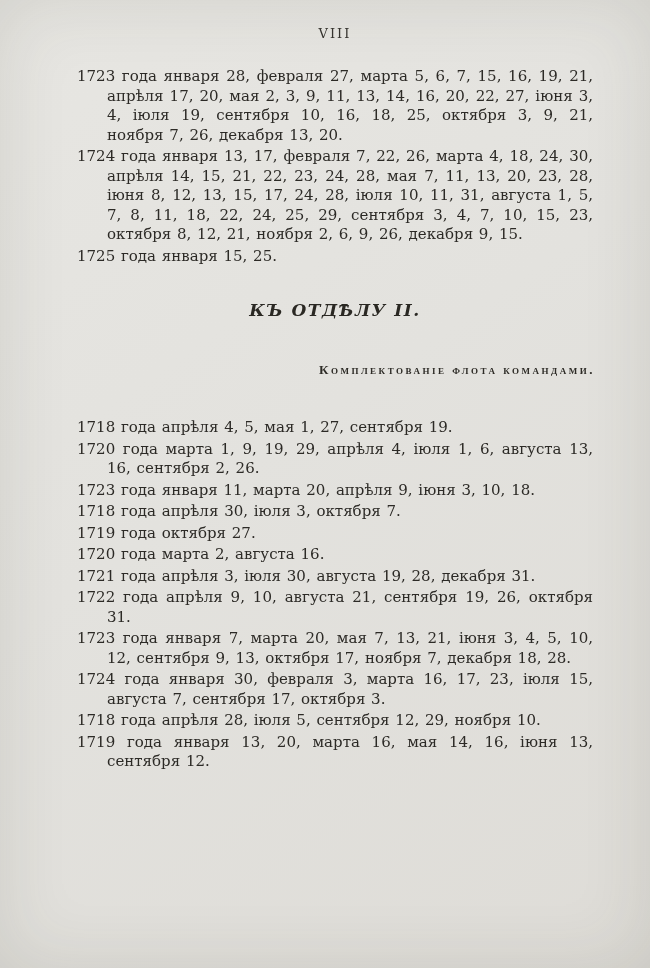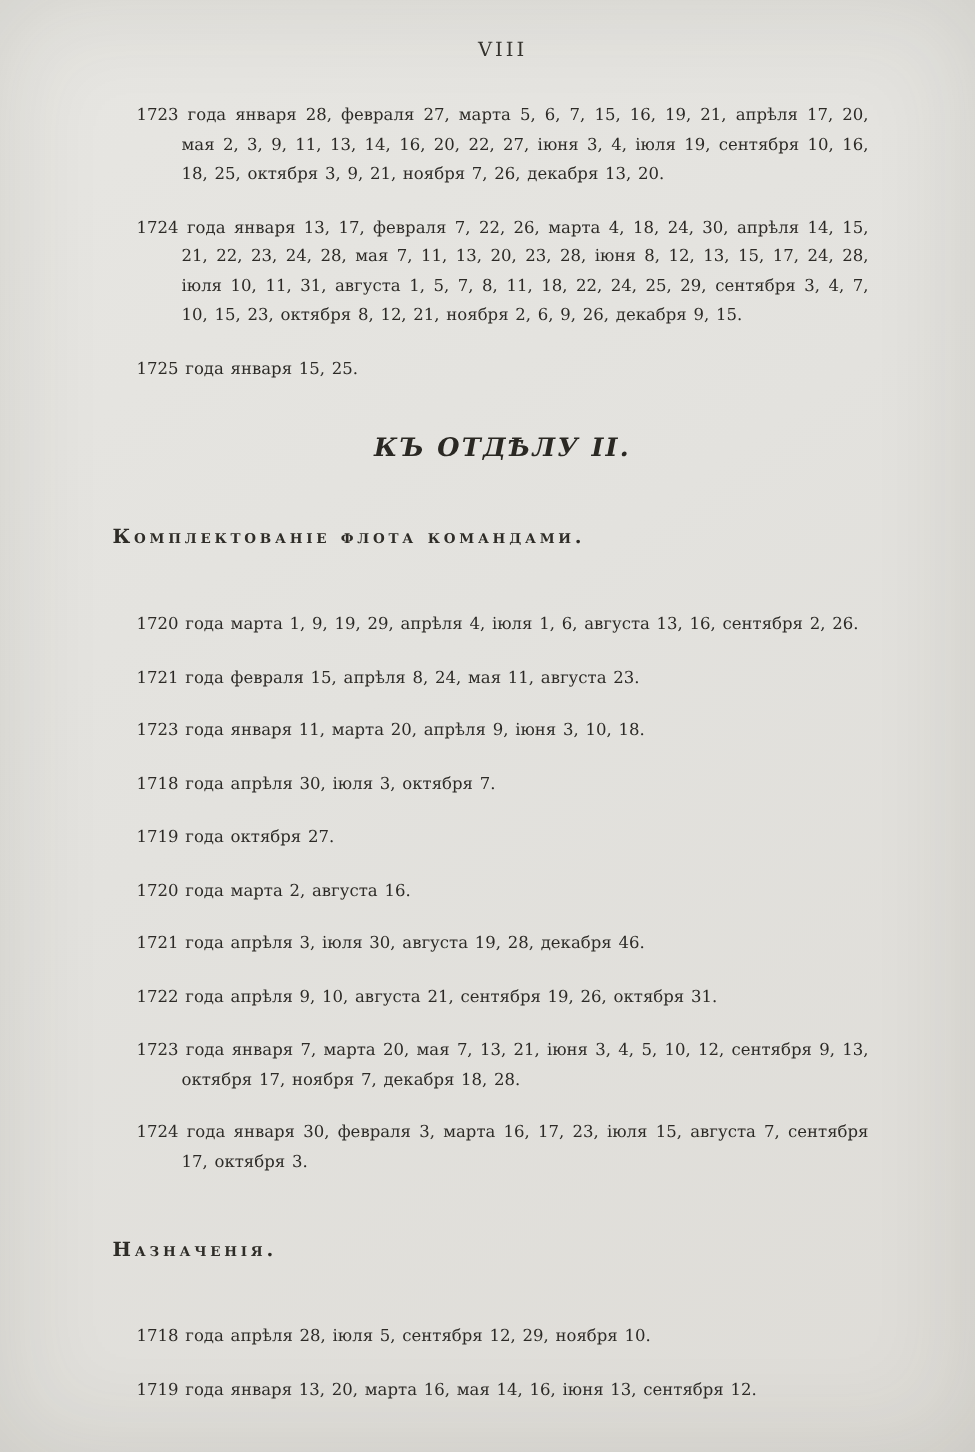--- a/index.html
+++ b/index.html
@@ -26,45 +26,46 @@
     font-size: 13px;
     letter-spacing: 2px;
     margin-bottom: 26px;
     color: #35332e;
   }
   .content {
     width: 520px;
     margin: 0 auto;
   }
   .entry {
-    margin: 16px;
-    font-size: 11px;
+    margin: 2px;
+    font-size: 15px;
     line-height: 19.5px;
     text-align: justify;
     padding-left: 30px;
     text-indent: -30px;
     word-spacing: 1px;
   }
   .section-title {
     text-align: center;
     font-size: 17px;
     font-weight: bold;
     letter-spacing: 1.5px;
     margin: 34px 0 0 0;
     color: #2a2823;
     font-style: italic;
   }
   .sub-title {
-    text-align: left;
+    text-align: right;
     font-size: 13px;
     font-weight: bold;
     font-variant: small-caps;
     letter-spacing: 2.5px;
     margin: 42px 0 40px 0;
     color: #2e2c27;
+    font-family: Liberation Serif, serif;
   }
   .block {
     margin: 0;
   }
 </style>
 </head>
 <body>
 
 <div class="page">
 
@@ -75,36 +76,35 @@
     <div class="block">
       <p class="entry">1723 года января 28, февраля 27, марта 5, 6, 7, 15, 16, 19, 21, апрѣля 17, 20, мая 2, 3, 9, 11, 13, 14, 16, 20, 22, 27, іюня 3, 4, іюля 19, сентября 10, 16, 18, 25, октября 3, 9, 21, ноября 7, 26, декабря 13, 20.</p>
       <p class="entry">1724 года января 13, 17, февраля 7, 22, 26, марта 4, 18, 24, 30, апрѣля 14, 15, 21, 22, 23, 24, 28, мая 7, 11, 13, 20, 23, 28, іюня 8, 12, 13, 15, 17, 24, 28, іюля 10, 11, 31, августа 1, 5, 7, 8, 11, 18, 22, 24, 25, 29, сентября 3, 4, 7, 10, 15, 23, октября 8, 12, 21, ноября 2, 6, 9, 26, декабря 9, 15.</p>
       <p class="entry">1725 года января 15, 25.</p>
     </div>
 
     <h1 class="section-title">КЪ ОТДѢЛУ II.</h1>
 
     <h2 class="sub-title">Комплектованіе флота командами.</h2>
     <div class="block">
+      <p class="entry">1718 года апрѣля 4, 5, мая 1, 27, сентября 19.</p>
       <p class="entry">1720 года марта 1, 9, 19, 29, апрѣля 4, іюля 1, 6, августа 13, 16, сентября 2, 26.</p>
-      <p class="entry">1721 года февраля 15, апрѣля 8, 24, мая 11, августа 23.</p>
       <p class="entry">1723 года января 11, марта 20, апрѣля 9, іюня 3, 10, 18.</p>
     </div>
 
     <div class="block">
       <p class="entry">1718 года апрѣля 30, іюля 3, октября 7.</p>
       <p class="entry">1719 года октября 27.</p>
       <p class="entry">1720 года марта 2, августа 16.</p>
-      <p class="entry">1721 года апрѣля 3, іюля 30, августа 19, 28, декабря 46.</p>
+      <p class="entry">1721 года апрѣля 3, іюля 30, августа 19, 28, декабря 31.</p>
       <p class="entry">1722 года апрѣля 9, 10, августа 21, сентября 19, 26, октября 31.</p>
       <p class="entry">1723 года января 7, марта 20, мая 7, 13, 21, іюня 3, 4, 5, 10, 12, сентября 9, 13, октября 17, ноября 7, декабря 18, 28.</p>
       <p class="entry">1724 года января 30, февраля 3, марта 16, 17, 23, іюля 15, августа 7, сентября 17, октября 3.</p>
     </div>
 
-    <h2 class="sub-title">Назначенія.</h2>
     <div class="block">
       <p class="entry">1718 года апрѣля 28, іюля 5, сентября 12, 29, ноября 10.</p>
       <p class="entry">1719 года января 13, 20, марта 16, мая 14, 16, іюня 13, сентября 12.</p>
 
     </div>
 
   </div>
 </div>
 
 </body></html>

